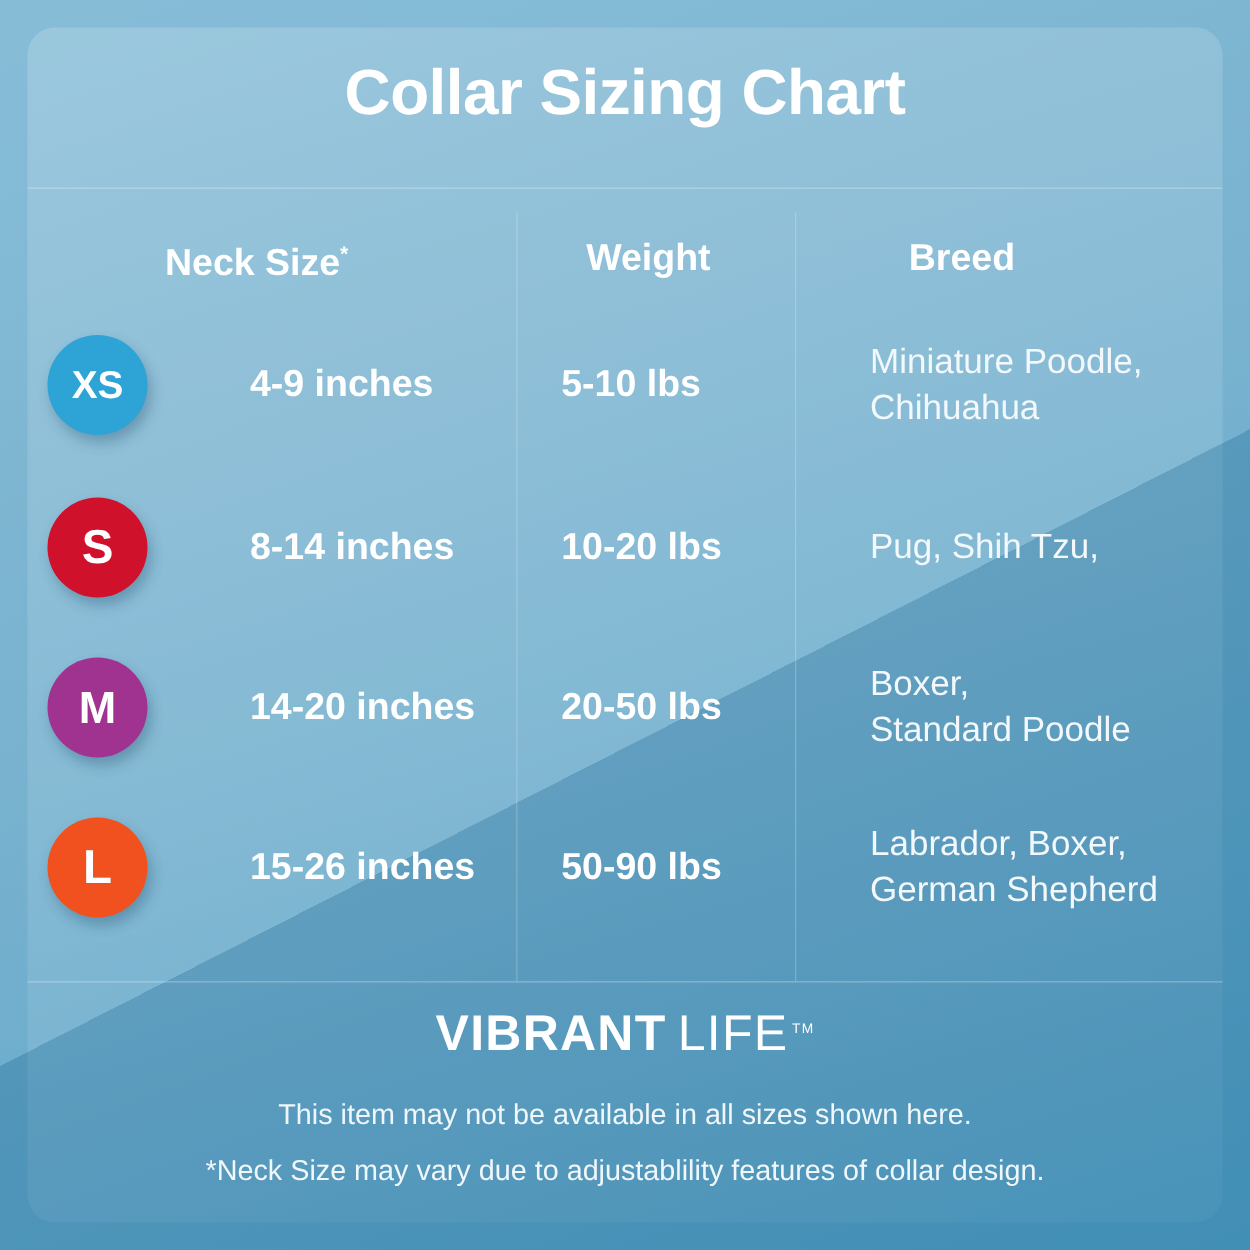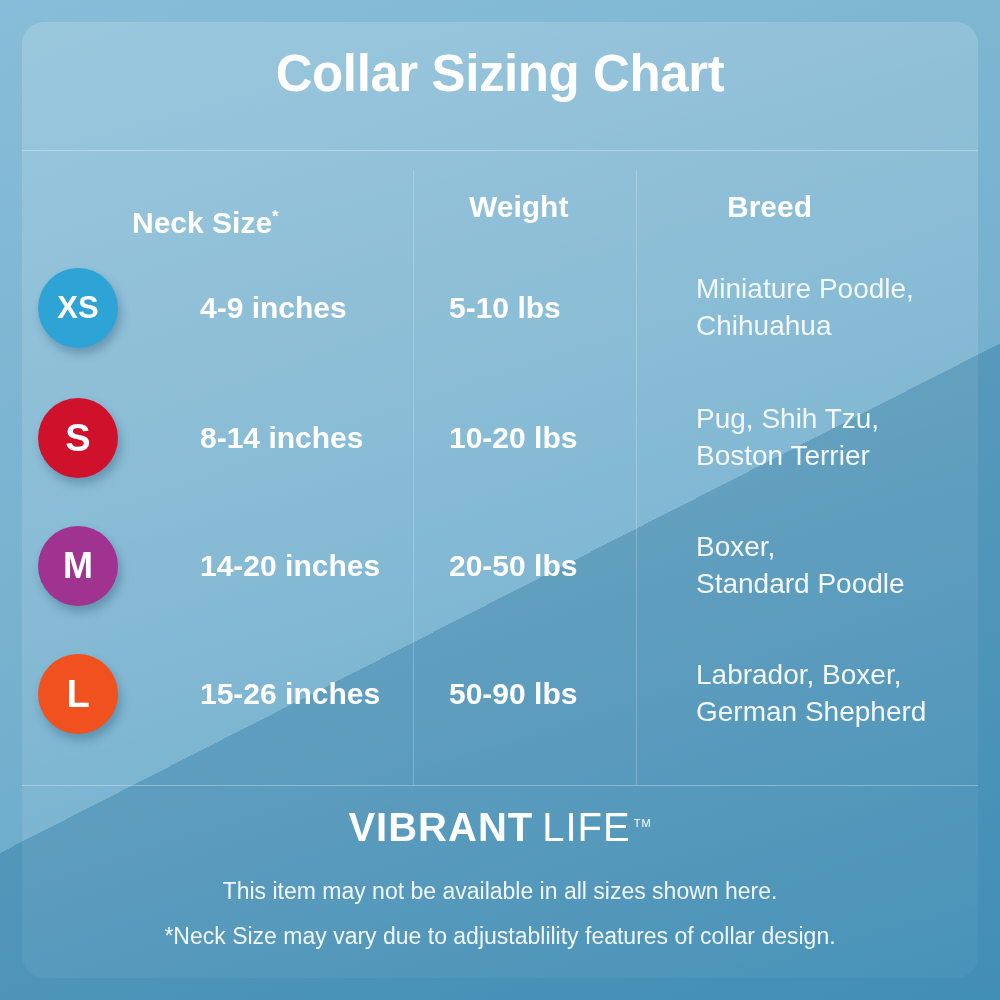--- a/index.html
+++ b/index.html
@@ -84,21 +84,21 @@
   .hdr-row {
     position:absolute; top:12px; left:0; right:0;
     height:62px;
   }
   .hdr {
     position:absolute;
     font-size:30px; font-weight:bold;
     color:#ffffff;
     white-space:nowrap;
   }
-  .hdr.h-neck   { left:110px; top:24px;text-align:right; }
+  .hdr.h-neck   { left:110px; top:12px;text-align:right; }
   .hdr.h-weight { left:447px; top:8px; }
   .hdr.h-breed  { left:705px; top:8px; }
   .hdr sup {
     font-size:17px;
     vertical-align:super;
     font-weight:bold;
   }
 
   
   .row {
@@ -211,21 +211,20 @@
         <span>Chihuahua</span>
       </div>
     </div>
 
     <div class="row r1">
       <div class="badge sz-s" style="background: rgb(208, 17, 43);">S</div>
       <div class="cell-neck">8-14 inches</div>
       <div class="cell-weight">10-20 lbs</div>
       <div class="cell-breed">
         <span>Pug, Shih Tzu,</span>
-        <span>Boston Terrier</span>
       </div>
     </div>
 
     <div class="row r2">
       <div class="badge sz-m" style="background: rgb(160, 51, 143);">M</div>
       <div class="cell-neck">14-20 inches</div>
       <div class="cell-weight">20-50 lbs</div>
       <div class="cell-breed">
         <span>Boxer,</span>
         <span>Standard Poodle</span>

